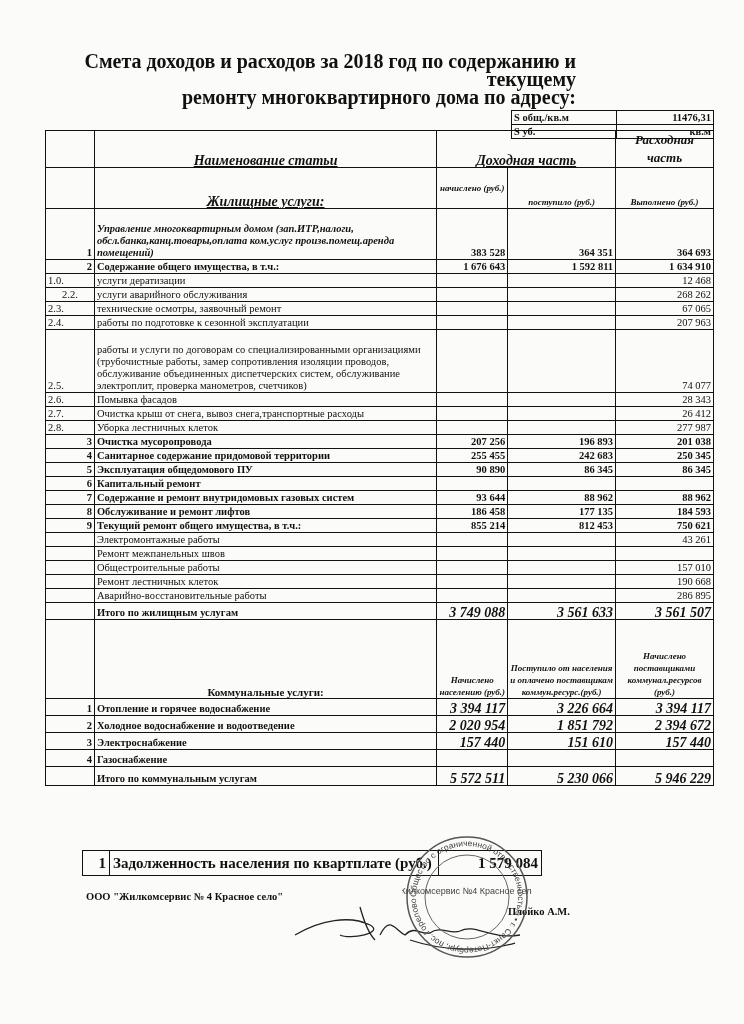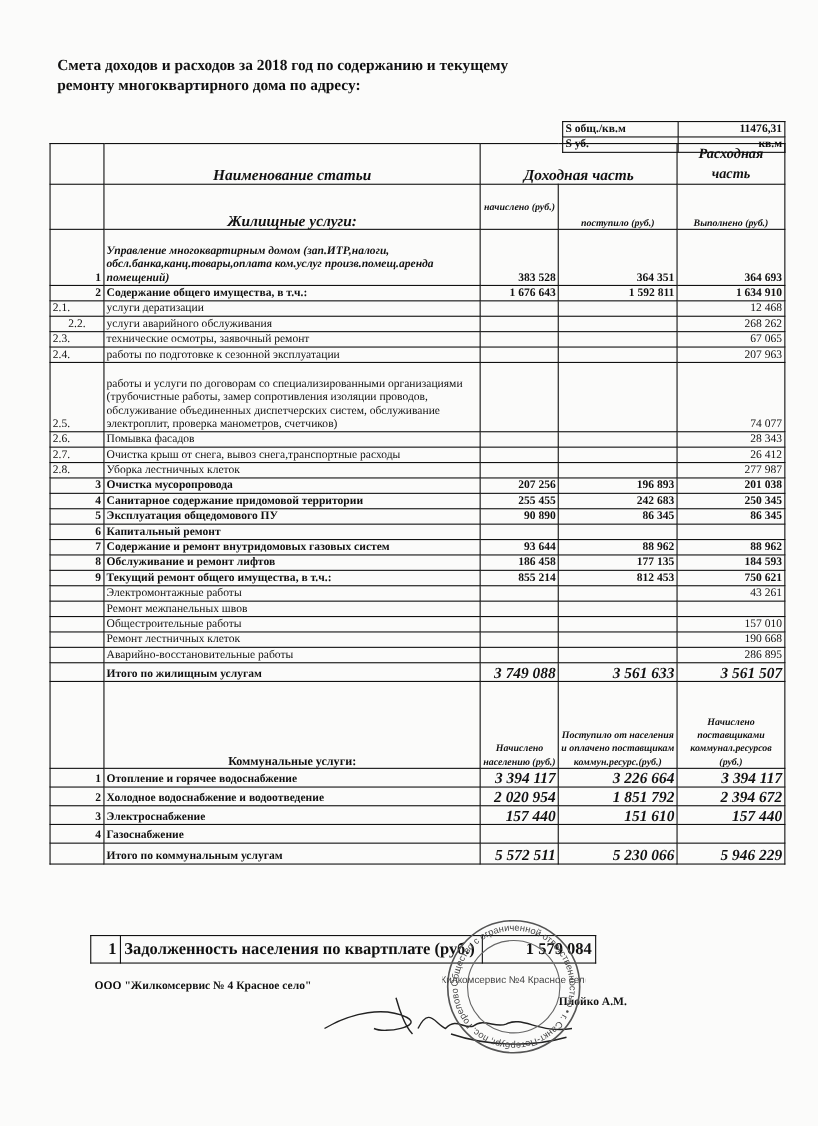--- a/index.html
+++ b/index.html
@@ -1,33 +1,33 @@
 <!DOCTYPE html>
 <html><head>
 <meta charset="utf-8">
 <style>
   html, body { margin:0; padding:0; }
   body { width:744px; height:1024px; background:#fbfbfa; position:relative; overflow:hidden; font-family:"Liberation Serif", serif; color:#111; }
-  .title { position:absolute; left:52px; top:52px; width:500px; text-align:left; font-weight:bold; font-size:14px; line-height:18px; }
+  .title { position:absolute; left:76px; top:52px; width:500px; text-align:right; font-weight:bold; font-size:20px; line-height:18px; }
   .title div { display:block; }
   .area { position:absolute; left:511px; top:110px; border-collapse:collapse; font-size:10.5px; font-weight:bold; }
   .area td { border:1.5px solid #111; height:13px; padding:0 2px; }
   .area td.k { width:100px; }
   .area td.v { width:92px; text-align:right; }
   table.main { position:absolute; left:45px; top:130px; border-collapse:collapse; width:669px; font-size:10.5px; }
   table.main td { border:1.5px solid #111; padding:0 2px; vertical-align:bottom; line-height:12px; }
   .c0 { width:44px; text-align:right; }
   .c1 { width:338px; }
   .c2 { width:66px; text-align:right; }
   .c3 { width:103px; text-align:right; }
   .c4 { width:93px; text-align:right; }
   .b { font-weight:bold; }
   .bi { font-weight:bold; font-style:italic; }
   .hdr { font-weight:bold; font-style:italic; text-align:center !important; }
-  .big { font-size:14px; }
+  .big { font-size:14px;text-decoration:underline; }
   .mid { font-size:13px; }
   .sm { font-size:9px; }
   .total { font-size:14px; font-weight:bold; font-style:italic; }
   table.debt { position:absolute; left:82px; top:850px; border-collapse:collapse; font-size:15px; font-weight:bold; }
   table.debt td { border:1.5px solid #111; padding:1px 3px; height:22px; }
   .sig1 { position:absolute; left:86px; top:889px; font-size:10.5px; font-weight:bold; line-height:15px; }
   .sig2 { position:absolute; left:508px; top:906px; font-size:10.5px; font-weight:bold; }
   .stamp { position:absolute; left:402px; top:832px; width:130px; height:130px; }
   .signature { position:absolute; left:290px; top:895px; width:240px; height:60px; }
 </style>
@@ -75,21 +75,21 @@
         <td class="c4 b">364 693</td>
       </tr>
       <tr>
         <td class="c0 b" style="height:13px">2</td>
         <td class="c1 b">Содержание общего имущества, в т.ч.:</td>
         <td class="c2 b">1 676 643</td>
         <td class="c3 b">1 592 811</td>
         <td class="c4 b">1 634 910</td>
       </tr>
       <tr>
-        <td class="c0" style="text-align:left;height:13px">2.1.</td>
+        <td class="c0" style="text-align:left;height:13px">1.0.</td>
         <td class="c1">услуги дератизации</td>
         <td class="c2"></td>
         <td class="c3"></td>
         <td class="c4">12 468</td>
       </tr>
       <tr>
         <td class="c0" style="text-align:center;height:13px">2.2.</td>
         <td class="c1">услуги аварийного обслуживания</td>
         <td class="c2"></td>
         <td class="c3"></td>

